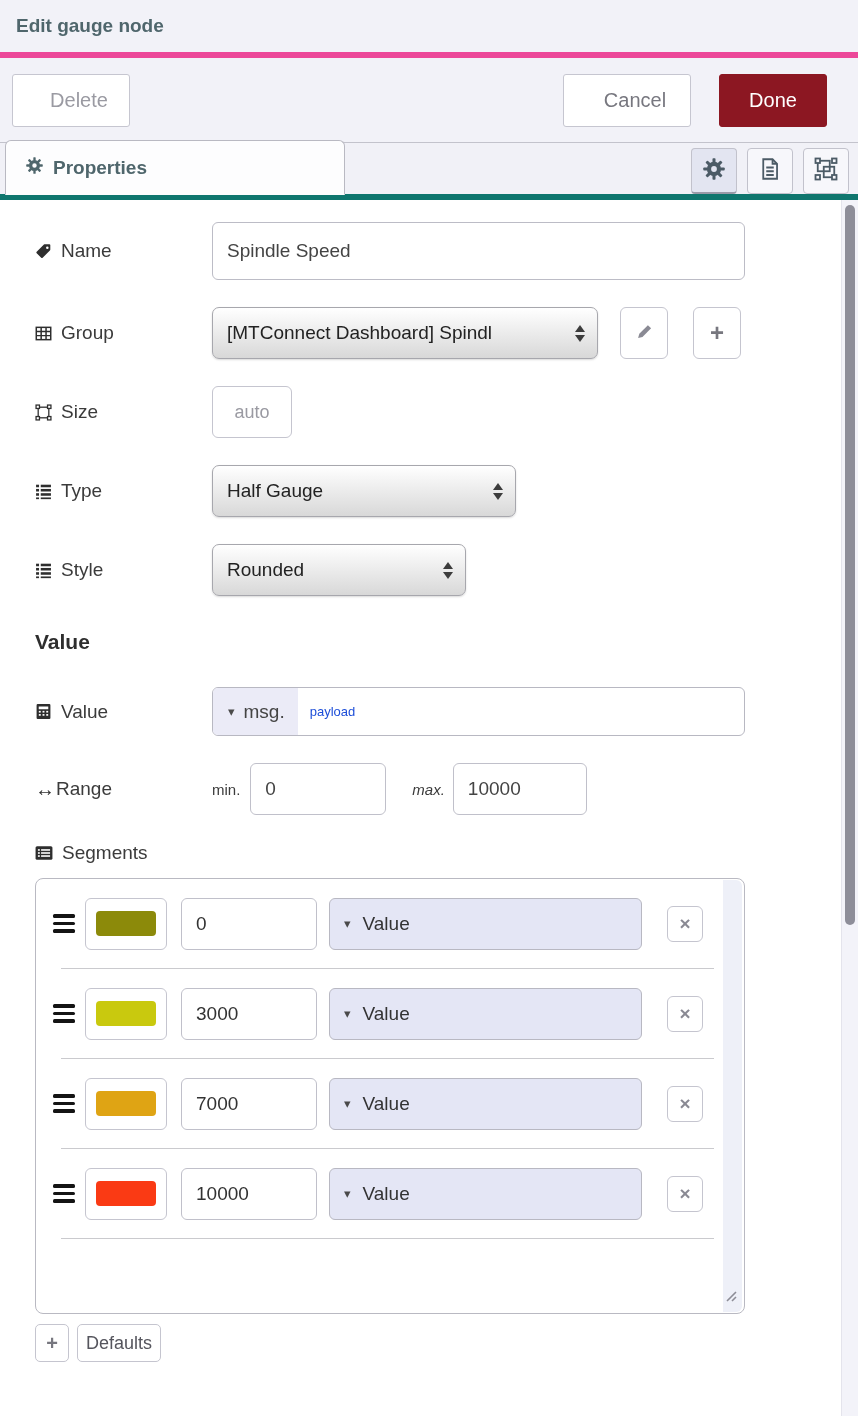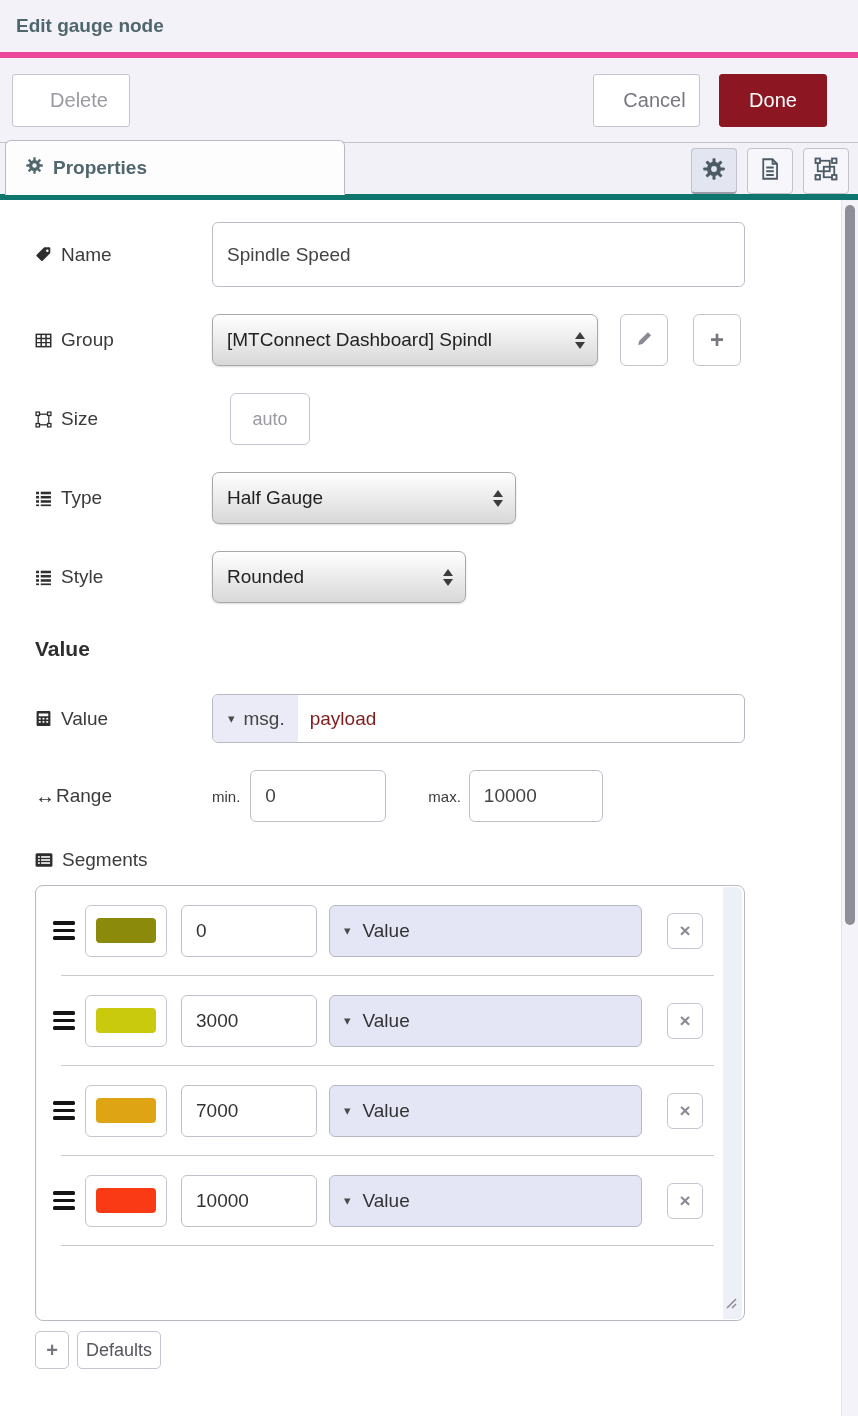--- a/index.html
+++ b/index.html
@@ -9,23 +9,23 @@
   
   .titlebar { height:58px; background:#f2f2f8; border-bottom:6px solid #ec4899;
     display:flex; align-items:center; padding:0 16px; }
   .titlebar h1 { font-size:19px; font-weight:bold; color:#4f666c; }
 
   .actionbar { height:85px; background:#f2f2f8; border-bottom:1px solid #c3c3cc;
     display:flex; align-items:center; padding:0 31px 0 12px; }
   .btn { border:1px solid #c6c6d0; background:#fff; border-radius:3px;
     font-size:20px; cursor:pointer; font-family:inherit; }
   .btn-delete { width:118px; height:53px; color:#9a9aa2;padding-left:16px; }
-  .btn-cancel { width:107px; height:53px; color:#77777f; margin-left:auto;padding-left:16px; }
+  .btn-cancel { width:128px; height:53px; color:#77777f; margin-left:auto;padding-left:16px; }
   .btn-done { width:108px; height:53px; background:#8c1722; border-color:#8c1722;
-    color:#fff; margin-left:19px; }
+    color:#fff; margin-left:28px; }
 
   
   .tabbar { position:relative; height:57px; background:#f1f1f7; border-bottom:6px solid #0f766e; }
   .tab-active { position:absolute; left:5px; bottom:-1px; width:340px; height:55px;
     background:#fdfdfe; border:1px solid #b9b9c2; border-bottom:1px solid #fdfdfe;
     border-radius:6px 6px 0 0; display:flex; align-items:center; gap:10px;
     padding-left:20px; color:#4f666c; font-weight:bold; font-size:19px; cursor:pointer; }
   .tab-tools { position:absolute; right:9px; top:5px; display:flex; gap:10px; }
   .tool-btn { width:46px; height:46px; border:1px solid #c2c2cc; border-radius:4px;
     background:#f7f7fb; display:flex; align-items:center; justify-content:center;
@@ -38,21 +38,21 @@
   .scroll-track { position:absolute; top:0; right:0; width:17px; height:100%;
     background:#f3f3f9; border-left:1px solid #e4e4ec; }
   .scroll-thumb { position:absolute; top:5px; right:3px; width:10px; height:720px;
     border-radius:5px; background:#8e8e99; cursor:grab; }
 
   .form-row { display:flex; align-items:center; margin-bottom:27px; }
   .row-label { width:177px; flex:none; display:flex; align-items:center; gap:9px;
     font-size:19px; color:#3b3b3b; }
   .row-label .glyph { display:flex; color:#2e2e2e; }
 
-  input.text-input { height:65px; border:1px solid #bcbcc6; border-radius:6px;
+  input.text-input { height:58px; border:1px solid #bcbcc6; border-radius:6px;
     font-size:19px; color:#444; padding:0 14px; font-family:inherit; background:#fff; width:100%; }
   .flex1 { flex:1; }
 
   
   .select { height:52px; background:linear-gradient(#ffffff,#d8d8d8);
     border:1px solid #a7a7ad; border-radius:7px; display:flex; align-items:center;
     padding:0 12px 0 14px; font-size:19px; color:#222; cursor:pointer;
     box-shadow:0 1px 2px rgba(0,0,0,0.15); }
   .select .sel-text { overflow:hidden; white-space:nowrap; flex:1; }
   .sel-arrows { display:flex; flex-direction:column; gap:3px; margin-left:10px; flex:none; }
@@ -60,32 +60,32 @@
     border-right:5px solid transparent; border-bottom:7px solid #3c3c3c; }
   .tri-down { width:0; height:0; border-left:5px solid transparent;
     border-right:5px solid transparent; border-top:7px solid #3c3c3c; }
 
   .sq-btn { width:48px; height:52px; border:1px solid #c5c5cf; border-radius:6px;
     background:#fff; display:flex; align-items:center; justify-content:center;
     color:#8a8a94; cursor:pointer; }
   .plus-glyph { font-size:24px; font-weight:bold; color:#77777f; line-height:1; }
 
   .auto-btn { width:80px; height:52px; border:1px solid #c5c5cf; border-radius:6px;
-    background:#fff; color:#9a9aa2; font-size:18px; cursor:pointer; font-family:inherit;margin-left:18px; }
+    background:#fff; color:#9a9aa2; font-size:18px; cursor:pointer; font-family:inherit; }
 
   .section-title { font-size:21px; font-weight:bold; color:#2e2e2e;
     margin:34px 0 33px 0; }
 
   
   .typed-input { flex:1; height:49px; border:1px solid #b8b8c2; border-radius:6px;
     display:flex; align-items:center; background:#fff; overflow:hidden; }
   .typed-prefix { height:100%; background:#ebebf7; display:flex; align-items:center;
     gap:9px; padding:0 13px 0 15px; font-size:19px; color:#444; cursor:pointer; flex:none; }
   .caret { font-size:13px; color:#4a4a4a; }
-  .typed-value { flex:1; border:none; outline:none; font-size:19px; color:#7f1d1d;
+  .typed-value { flex:1; border:none; outline:none; font-size:13px; color:#1d4ed8;
     padding:0 12px; font-family:inherit; }
 
   .mini-label { font-size:15px; color:#3b3b3b; }
   .range-input { width:136px; height:52px; border:1px solid #c0c0ca; border-radius:6px;
     font-size:19px; color:#444; padding:0 14px; font-family:inherit; }
 
   
   .seg-container { position:relative; width:710px; height:436px;
     border:1px solid #b9b9c2; border-radius:8px; background:#fff; overflow:hidden; }
   .seg-scroll-strip { position:absolute; top:1px; right:2px; bottom:1px; width:19px;
@@ -342,21 +342,21 @@
   </div>
 
 
   <div class="form-row">
     <div class="row-label" style="gap:1px;">
       <span class="glyph" style="font-size:20px;font-weight:bold;">↔</span>
       <span>Range</span>
     </div>
     <span class="mini-label">min.</span>
     <input class="range-input" style="margin-left: 10px;" value="0">
-    <span class="mini-label" style="margin-left:42px;">max.</span>
+    <span class="mini-label" style="margin-left:26px;font-style:italic;">max.</span>
     <input class="range-input" style="margin-left: 8px; width: 134px;" value="10000">
   </div>
 
   <div class="form-row" style="margin:24px 0 14px 0;">
     <div class="row-label">
       <span class="glyph">
         <svg width="18" height="18" viewBox="0 0 16 16" fill="currentColor">
           <rect x="0.5" y="2" width="15" height="12" rx="1.4"></rect>
           <rect x="2.6" y="4.6" width="1.7" height="1.4" fill="#fff"></rect>
             <rect x="5.4" y="4.6" width="8" height="1.4" fill="#fff"></rect>

